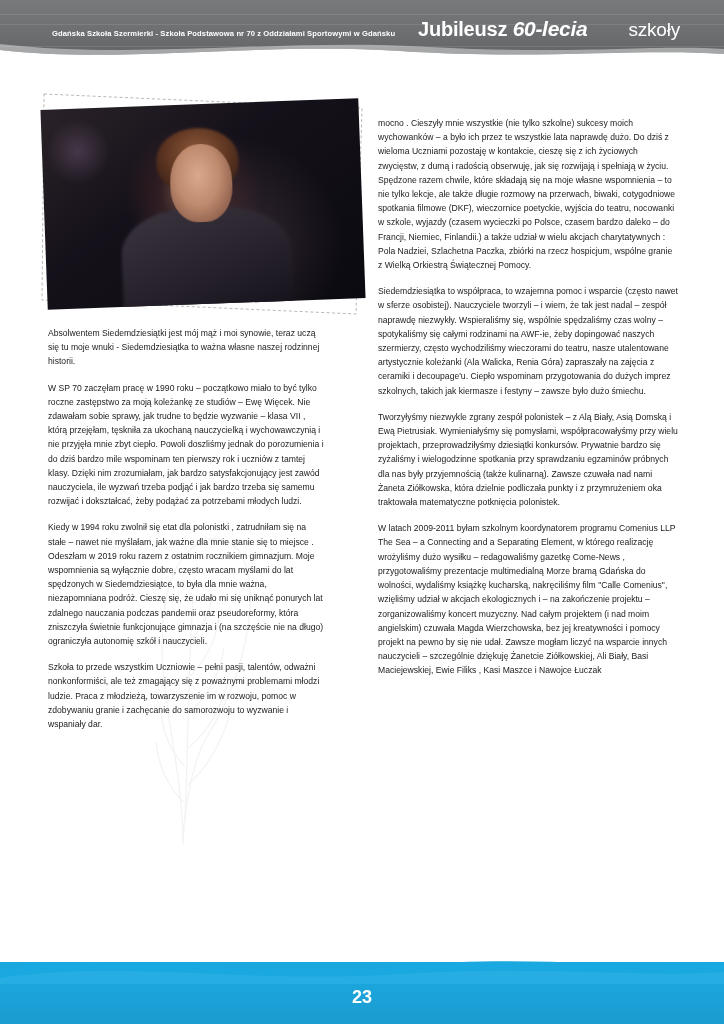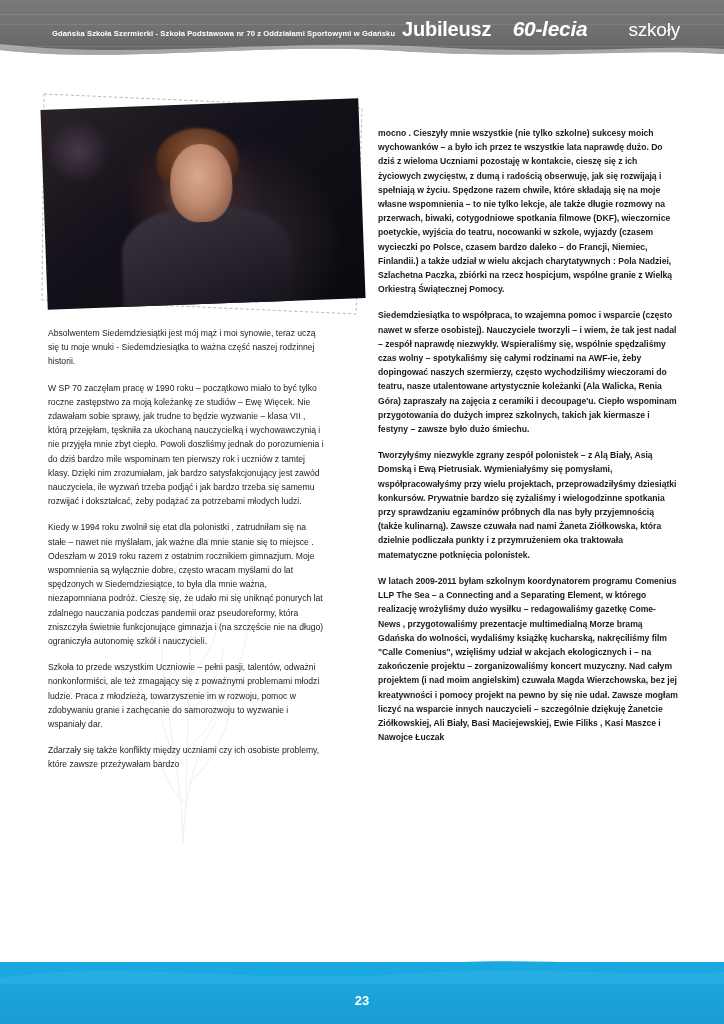--- a/index.html
+++ b/index.html
@@ -54,21 +54,20 @@
     font-size: 20px;
     font-weight: bold;
     letter-spacing: -0.2px;
     text-align: center;
   }
   .header-right .t2 {
     font-size: 21px;
     font-weight: bold;
     font-style: italic;
     letter-spacing: -0.3px;
-    margin-left: 16px;
   }
   .header-right .t3 {
     font-size: 19px;
     font-weight: normal;
     letter-spacing: -0.2px;
     padding-left: 36px;
   }
   .header-wave {
     position: absolute;
     left: 0; bottom: -2px;
@@ -145,23 +144,22 @@
     line-height: 14.2px;
     color: #1b1b1b;
     text-align: left;
   }
   .col p { margin: 0 0 12px 0; }
   .col-left {
     left: 48px; top: 326px;
     width: 278px;
   }
   .col-right {
-    left: 378px; top: 126px;
+    left: 378px; top: 116px;
     width: 300px;
-    font-weight: bold;
   }
 
   
   .footer {
     position: absolute;
     left: 0; bottom: 0;
     width: 724px; height: 80px;
     overflow: hidden;
   }
   .footer-bg {
@@ -174,21 +172,21 @@
     position: absolute;
     left: 0; bottom: 40px;
     width: 724px; height: 40px;
   }
   .page-num {
     position: absolute;
     left: 0; bottom: 16px;
     width: 724px;
     text-align: center;
     color: #ffffff;
-    font-size: 13px;
+    font-size: 18px;
     font-weight: bold;
   }
 </style>
 </head>
 <body>
 
 <div id="page">
 
   <div class="header">
     <div class="header-grad"></div>
@@ -225,25 +223,24 @@
     </svg>
     <div class="photo-img">
       <div class="ph-glow"></div>
       <div class="ph-body"></div>
       <div class="ph-hair"></div>
       <div class="ph-face"></div>
     </div>
   </div>
 
   <div class="col col-left">
-    <p>Absolwentem Siedemdziesiątki jest mój mąż i moi synowie, teraz uczą się tu moje wnuki - Siedemdziesiątka to ważna część naszej rodzinnej historii.</p>
+    <p>Absolwentem Siedemdziesiątki jest mój mąż i moi synowie, teraz uczą się tu moje wnuki - Siedemdziesiątka to ważna własne naszej rodzinnej historii.</p>
     <p>W SP 70 zaczęłam pracę w 1990 roku – początkowo miało to być tylko roczne zastępstwo za moją koleżankę ze studiów – Ewę Więcek. Nie zdawałam sobie sprawy, jak trudne to będzie wyzwanie – klasa VII , którą przejęłam, tęskniła za ukochaną nauczycielką   i wychowawczynią i nie przyjęła mnie zbyt ciepło. Powoli doszliśmy jednak do porozumienia i do dziś bardzo mile wspominam ten pierwszy rok i uczniów z tamtej klasy. Dzięki nim zrozumiałam, jak bardzo satysfakcjonujący jest zawód nauczyciela, ile wyzwań trzeba podjąć i jak bardzo trzeba się samemu rozwijać i dokształcać, żeby podążać za potrzebami młodych ludzi.</p>
     <p>Kiedy w 1994 roku zwolnił się etat dla polonistki , zatrudniłam się na stałe – nawet nie myślałam, jak ważne dla mnie stanie się to miejsce . Odeszłam w 2019 roku razem z ostatnim rocznikiem gimnazjum. Moje wspomnienia są wyłącznie dobre, często wracam myślami do lat spędzonych w Siedemdziesiątce, to była dla mnie ważna, niezapomniana podróż. Cieszę się, że udało mi się uniknąć ponurych lat zdalnego nauczania podczas pandemii oraz pseudoreformy, która zniszczyła świetnie funkcjonujące gimnazja i  (na szczęście nie na długo) ograniczyła autonomię szkół i nauczycieli.</p>
     <p>Szkoła to przede wszystkim Uczniowie – pełni pasji, talentów, odważni nonkonformiści, ale też zmagający się z poważnymi problemami młodzi ludzie. Praca z młodzieżą, towarzyszenie im w rozwoju, pomoc w zdobywaniu granie i zachęcanie do samorozwoju  to wyzwanie i wspaniały dar.</p>
-    <p>Zdarzały się także konflikty między uczniami czy ich osobiste problemy, które zawsze przeżywałam bardzo</p>
   </div>
 
   <div class="col col-right">
     <p>mocno . Cieszyły mnie wszystkie (nie tylko szkolne) sukcesy moich wychowanków – a było ich przez te wszystkie lata naprawdę dużo. Do dziś z wieloma Uczniami pozostaję w kontakcie, cieszę się z ich życiowych zwycięstw, z dumą i radością obserwuję, jak się rozwijają i spełniają w życiu. Spędzone razem chwile, które składają się na moje własne wspomnienia – to nie tylko lekcje, ale także długie rozmowy na przerwach, biwaki, cotygodniowe spotkania filmowe (DKF), wieczornice poetyckie, wyjścia do teatru, nocowanki w szkole, wyjazdy (czasem wycieczki po Polsce, czasem bardzo daleko – do Francji, Niemiec, Finlandii.) a także udział w wielu akcjach charytatywnych : Pola Nadziei, Szlachetna Paczka, zbiórki na rzecz hospicjum, wspólne granie z Wielką Orkiestrą Świątecznej Pomocy.</p>
     <p>Siedemdziesiątka to współpraca, to wzajemna pomoc i wsparcie (często nawet w sferze osobistej). Nauczyciele tworzyli – i wiem, że tak jest nadal – zespół naprawdę niezwykły. Wspieraliśmy się, wspólnie spędzaliśmy czas wolny – spotykaliśmy się całymi rodzinami na AWF-ie, żeby dopingować naszych szermierzy, często wychodziliśmy wieczorami do teatru, nasze utalentowane artystycznie koleżanki (Ala Walicka, Renia Góra) zapraszały na zajęcia   z ceramiki i decoupage'u. Ciepło wspominam przygotowania do dużych imprez szkolnych, takich jak kiermasze i festyny – zawsze było dużo śmiechu.</p>
     <p>Tworzyłyśmy niezwykle zgrany zespół polonistek – z Alą Biały, Asią Domską i Ewą Pietrusiak. Wymieniałyśmy się pomysłami, współpracowałyśmy przy wielu projektach, przeprowadziłyśmy dziesiątki konkursów. Prywatnie bardzo się zyżaliśmy i wielogodzinne spotkania przy sprawdzaniu egzaminów próbnych dla nas były przyjemnością (także kulinarną). Zawsze czuwała nad nami Żaneta Ziółkowska, która dzielnie podliczała punkty i z przymrużeniem oka traktowała matematyczne potknięcia polonistek.</p>
     <p>W latach 2009-2011 byłam szkolnym koordynatorem programu Comenius LLP The Sea – a Connecting and a Separating Element, w którego realizację wrożyliśmy dużo wysiłku – redagowaliśmy gazetkę Come-News , przygotowaliśmy prezentacje multimedialną Morze bramą Gdańska do wolności, wydaliśmy książkę kucharską, nakręciliśmy film "Calle Comenius", wzięliśmy udział w akcjach ekologicznych i – na zakończenie projektu – zorganizowaliśmy koncert muzyczny. Nad całym projektem (i nad moim angielskim) czuwała Magda Wierzchowska, bez jej kreatywności i pomocy projekt na pewno by się nie udał. Zawsze mogłam liczyć na wsparcie innych nauczycieli – szczególnie dziękuję Żanetcie Ziółkowskiej, Ali Biały, Basi Maciejewskiej, Ewie Filiks , Kasi Maszce i Nawojce Łuczak</p>
   </div>
 
   <div class="footer">

